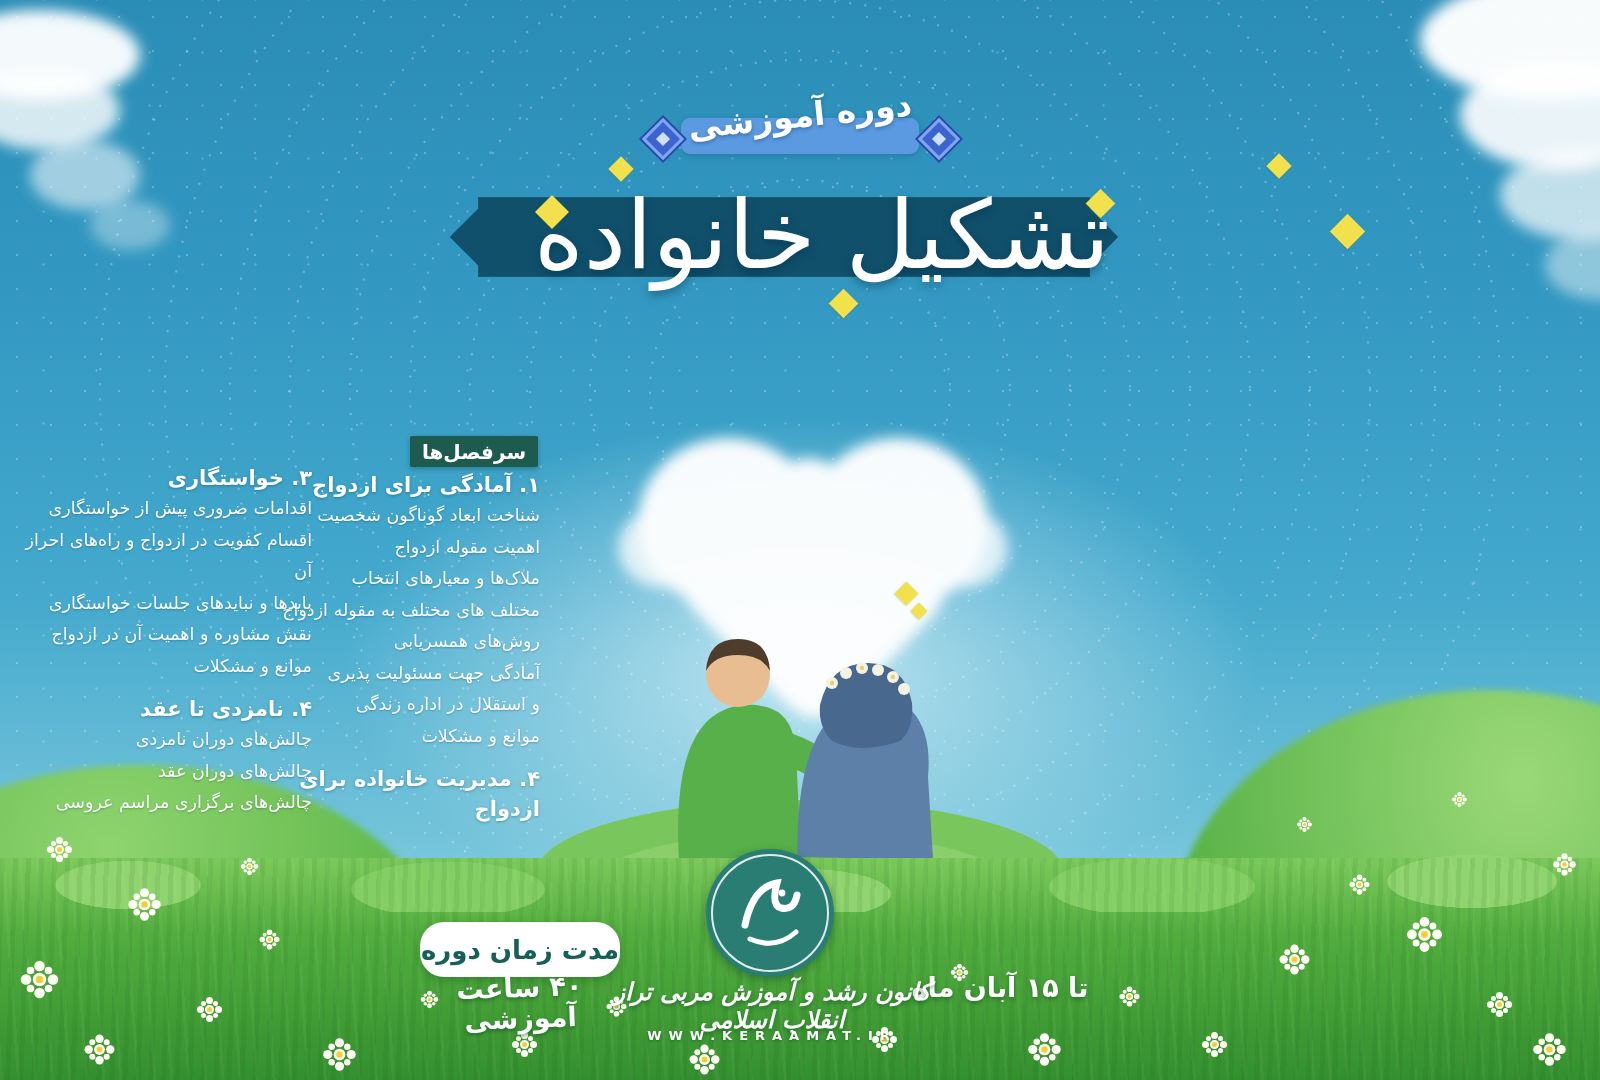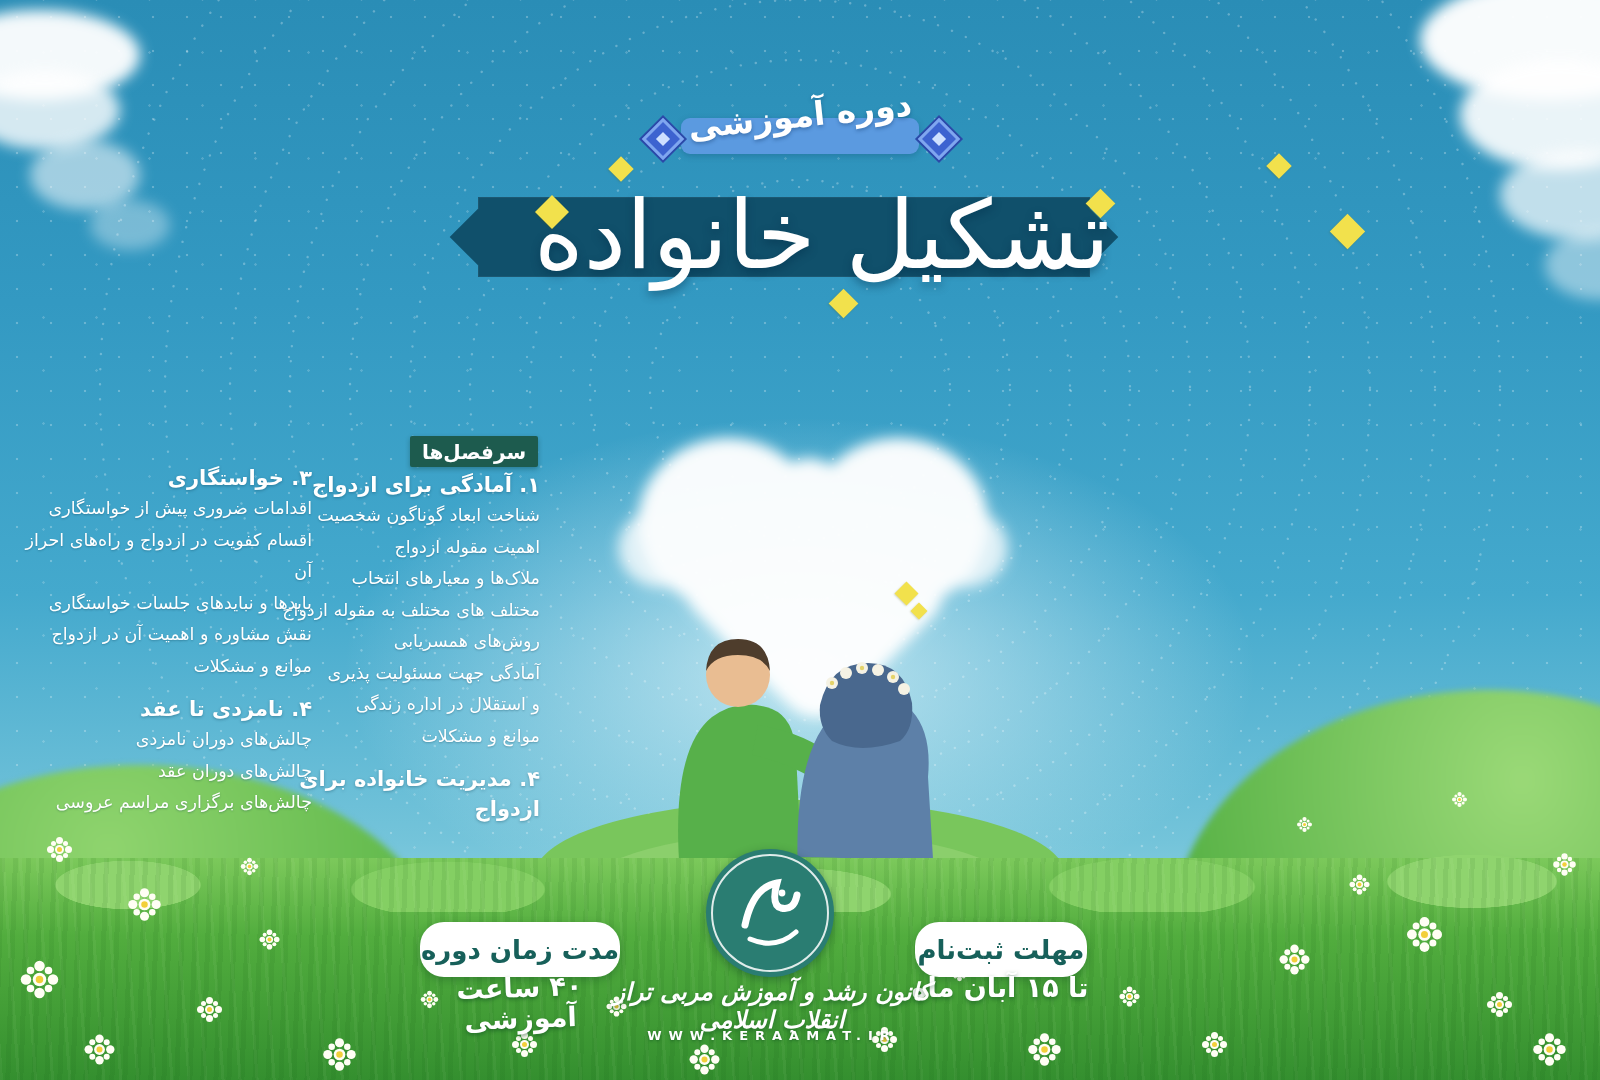--- a/index.html
+++ b/index.html
@@ -267,21 +267,20 @@
     <div class="dz" style="left:1420px;top:930px;transform:scale(1.4)"></div>
       <div class="dz" style="left:1495px;top:1000px;"></div>
     <div class="dz" style="left:1560px;top:860px;transform:scale(.9)"></div>
       <div class="dz" style="left:1545px;top:1045px;transform:scale(1.3)"></div>
     <div class="dz" style="left:1455px;top:795px;transform:scale(.6)"></div>
       <div class="dz" style="left:245px;top:862px;transform:scale(.7)"></div>
   </div>
 
   <div class="pill" style="left:420px;top:922px;width:200px;">مدت زمان دوره</div>
   <div class="pill-val" style="left:405px;top:972px;width:230px;transform:rotate(-2deg);">۴۰ ساعت آموزشی</div>
-  <div class="pill" style="left:915px;top:922px;width:172px;">مهلت ثبت‌نام</div>
   <div class="pill-val" style="left:890px;top:972px;width:220px;">تا ۱۵ آبان ماه</div>
 
   <div class="logo">
     <svg viewBox="0 0 100 100">
       <path d="M25 62 q8 -38 32 -42 q-6 22 4 25 q13 3 16 -13" stroke="#fff" fill="none" stroke-width="7" stroke-linecap="round"></path>
       <path d="M30 76 q26 11 46 -7" stroke="#fff" fill="none" stroke-width="5" stroke-linecap="round"></path>
       <circle cx="62" cy="30" r="3.4" fill="#fff"></circle>
     </svg>
   </div>
   <div class="org-line">کانون رشد و آموزش مربی تراز انقلاب اسلامی</div>

